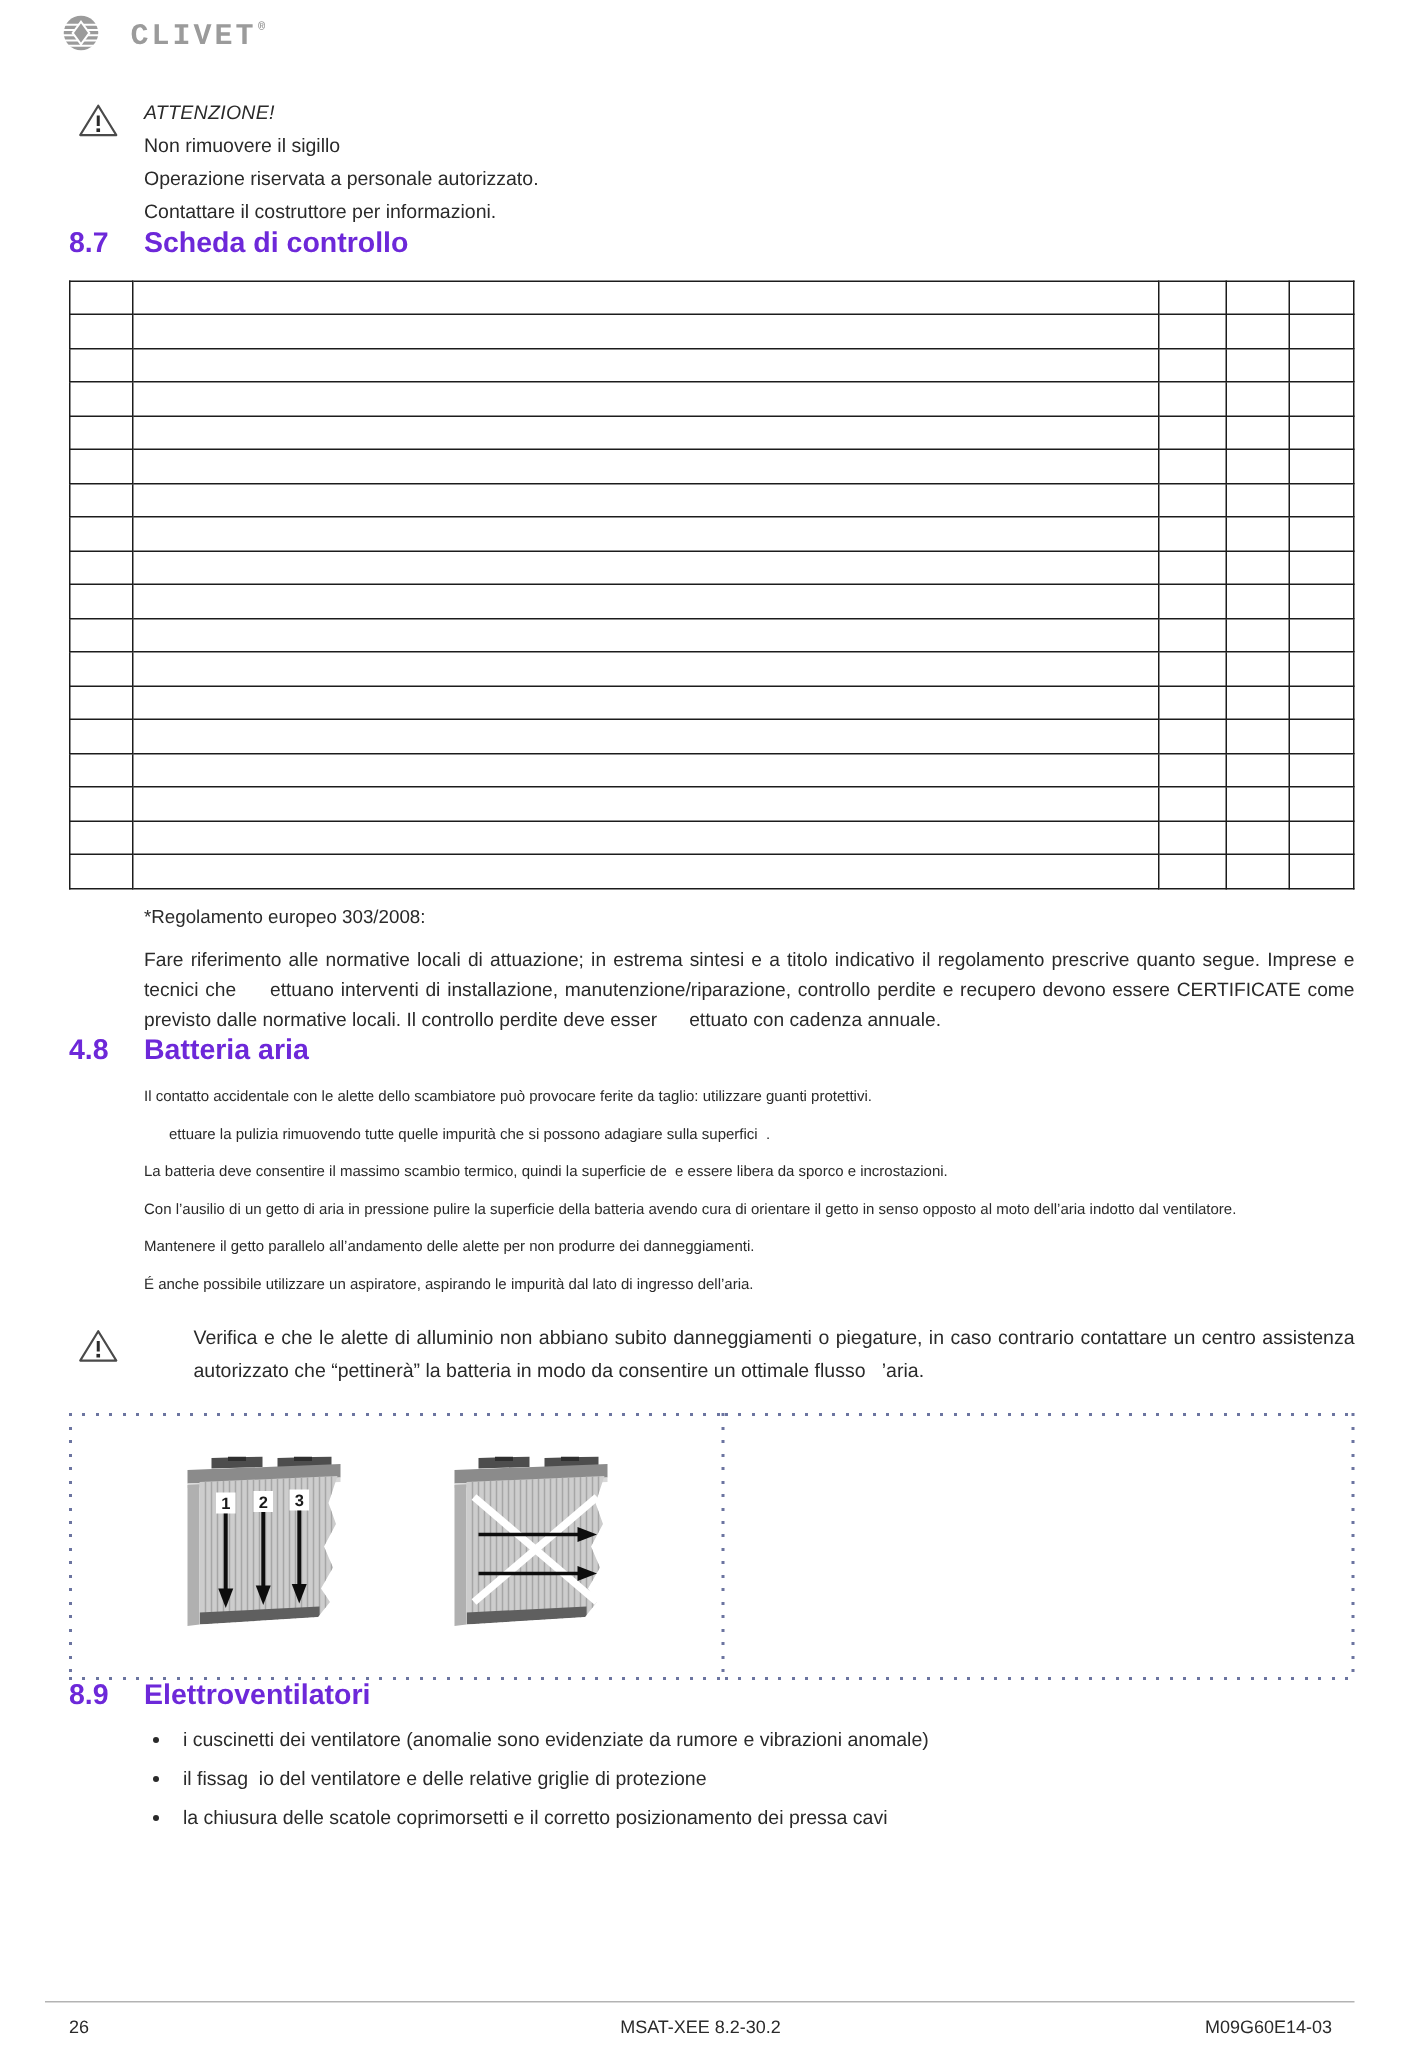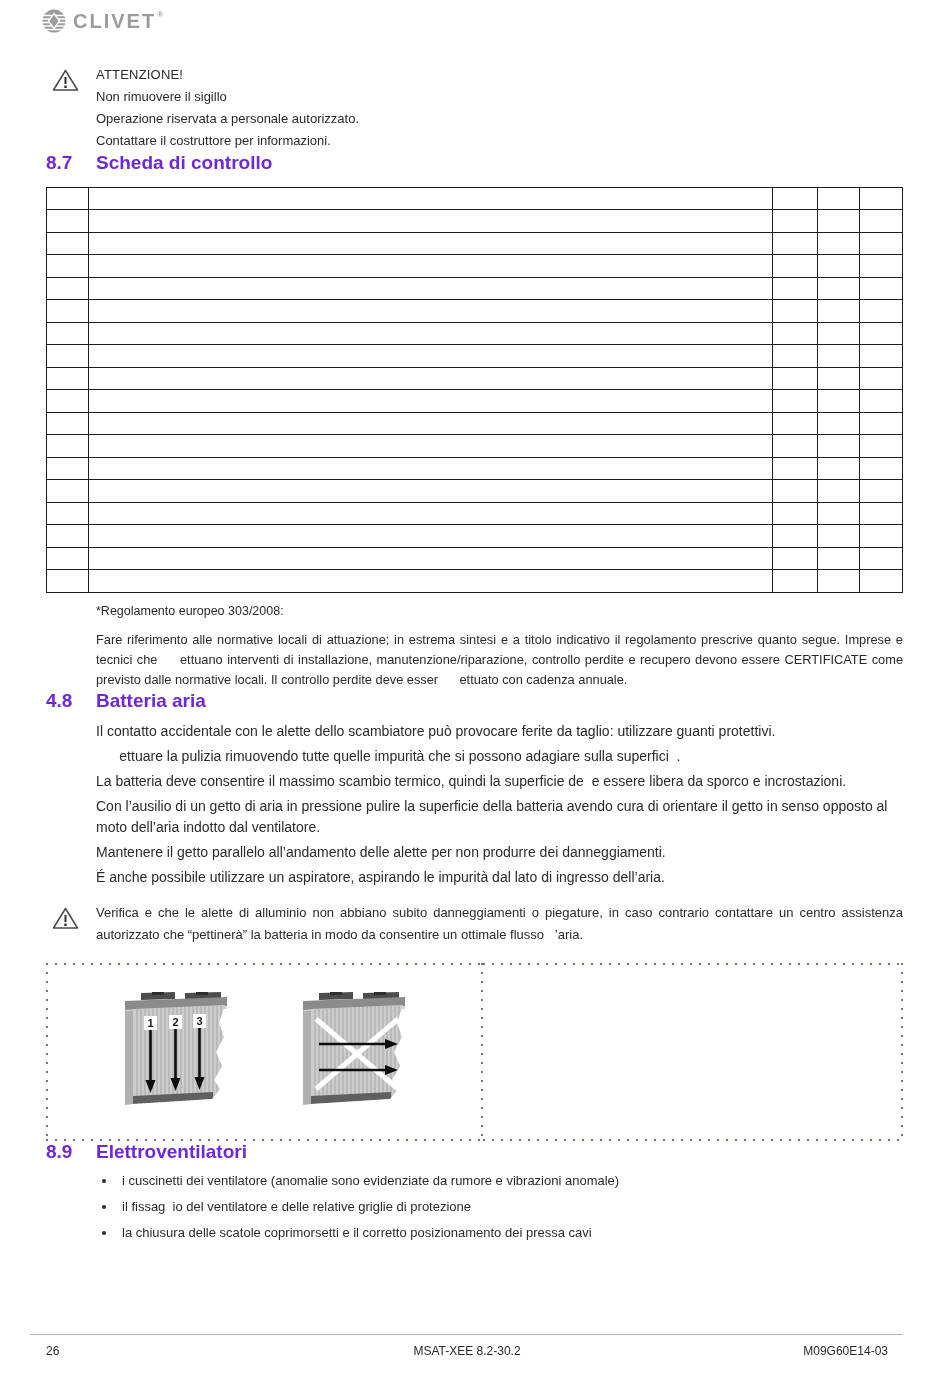--- a/index.html
+++ b/index.html
@@ -8,42 +8,42 @@
     width:950px;height:1378px;
     margin:0 auto;
     background:#ffffff;
     font-family:"Liberation Sans","DejaVu Sans",sans-serif;
     color:#2a2a2a;
     overflow:hidden;
     box-sizing:border-box;
     padding:0 47px 0 46px;
   }
   
-  .logo-row{display:flex;align-items:center;gap:6px;padding-top:7px;margin-left:-5px;height:28px;}
+  .logo-row{display:flex;align-items:flex-end;gap:20px;padding-top:7px;margin-left:-5px;height:28px;font-family:Liberation Mono, monospace;}
   .logo-text{font-weight:bold;font-size:20px;letter-spacing:2px;color:#9b9b9b;line-height:1;}
   .logo-mark{font-size:8px;color:#9b9b9b;vertical-align:top;margin-left:1px;}
   
   .warn-block{display:flex;margin-top:29px;}
   .warn-icon-col{width:50px;flex:0 0 50px;padding-top:4px;padding-left:5px;box-sizing:border-box;}
   .warn-text p{margin:0;font-size:13px;line-height:22px;}
-  .warn-text .warn-title{letter-spacing:.2px;}
+  .warn-text .warn-title{letter-spacing:.2px;font-style:italic;}
   
   h2.sec{display:flex;margin:0;color:#6d28d9;font-size:19px;font-weight:bold;line-height:1.15;}
   h2.sec .sec-num{width:50px;flex:0 0 50px;}
   .sec-87{margin-top:31px;}
   .sec-88{margin-top:27px;}
   .sec-89{margin-top:44px;}
   
   table.ctl{border-collapse:collapse;width:100%;margin-top:13px;table-layout:fixed;}
   table.ctl td{border:1px solid #1c1c1c;height:21.5px;padding:0;}
   .footnote{margin:9px 0 0 50px;font-size:12.5px;line-height:19px;}
   .p-reg{margin:9px 0 0 50px;font-size:12.8px;line-height:20px;text-align:justify;}
-  .body-text p{margin:0 0 4px 50px;font-size:14px;line-height:21px;}
+  .body-text p{margin:0 0 4px 50px;font-size:10px;line-height:21px;}
   .body-text{margin-top:9px;}
-  .warn-block.w2{margin-top:14px;}
+  .warn-block.w2{margin-top:14px;gap:33px;}
   .warn-block.w2 .warn-text p{text-align:justify;line-height:22px;}
   
   .figure-row{display:flex;margin-top:17px;height:178px;}
   .dotted{
     background-image:
       repeating-linear-gradient(to right,#6b74a0 0 2px,transparent 2px 9px),
       repeating-linear-gradient(to right,#6b74a0 0 2px,transparent 2px 9px),
       repeating-linear-gradient(to bottom,#6b74a0 0 2px,transparent 2px 9px),
       repeating-linear-gradient(to bottom,#6b74a0 0 2px,transparent 2px 9px);
     background-size:100% 2px,100% 2px,2px 100%,2px 100%;

